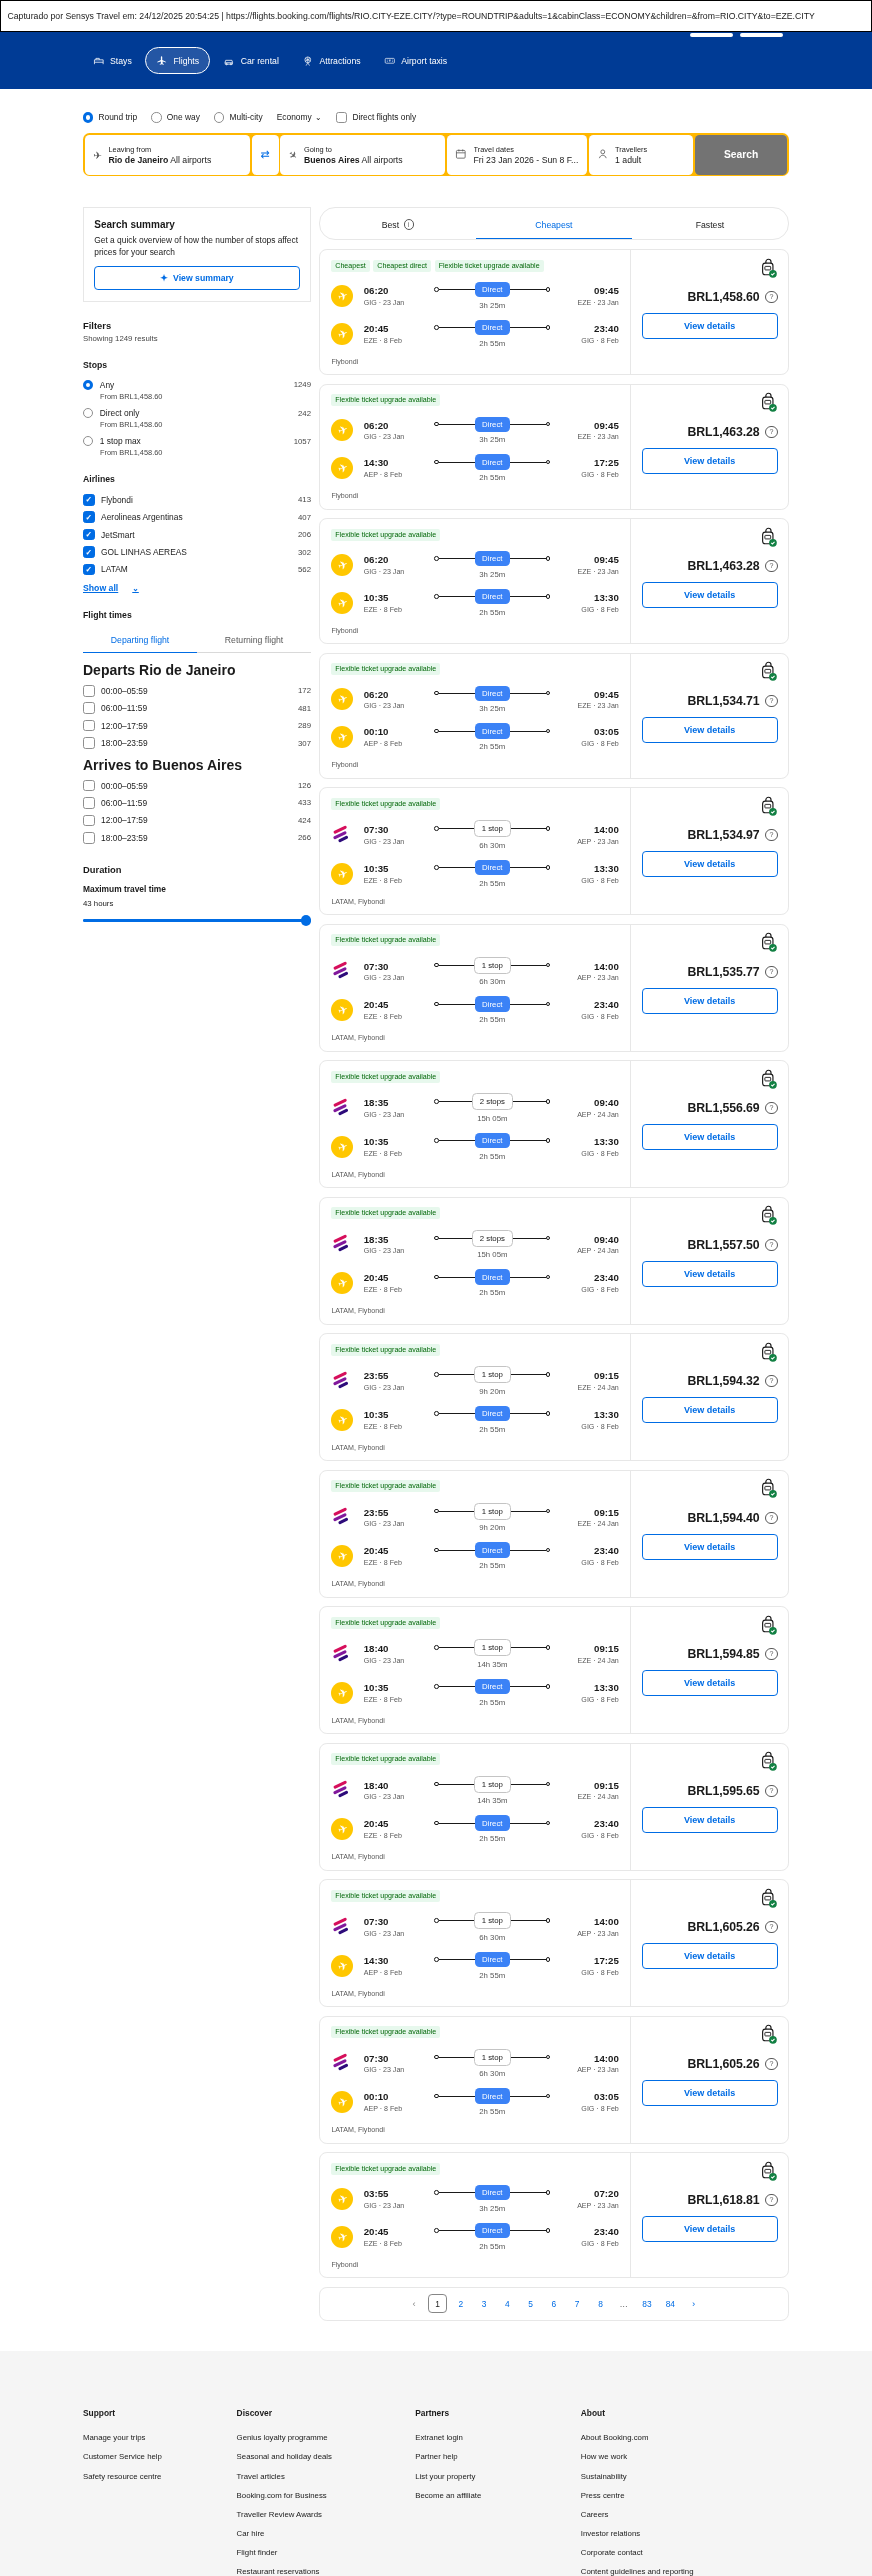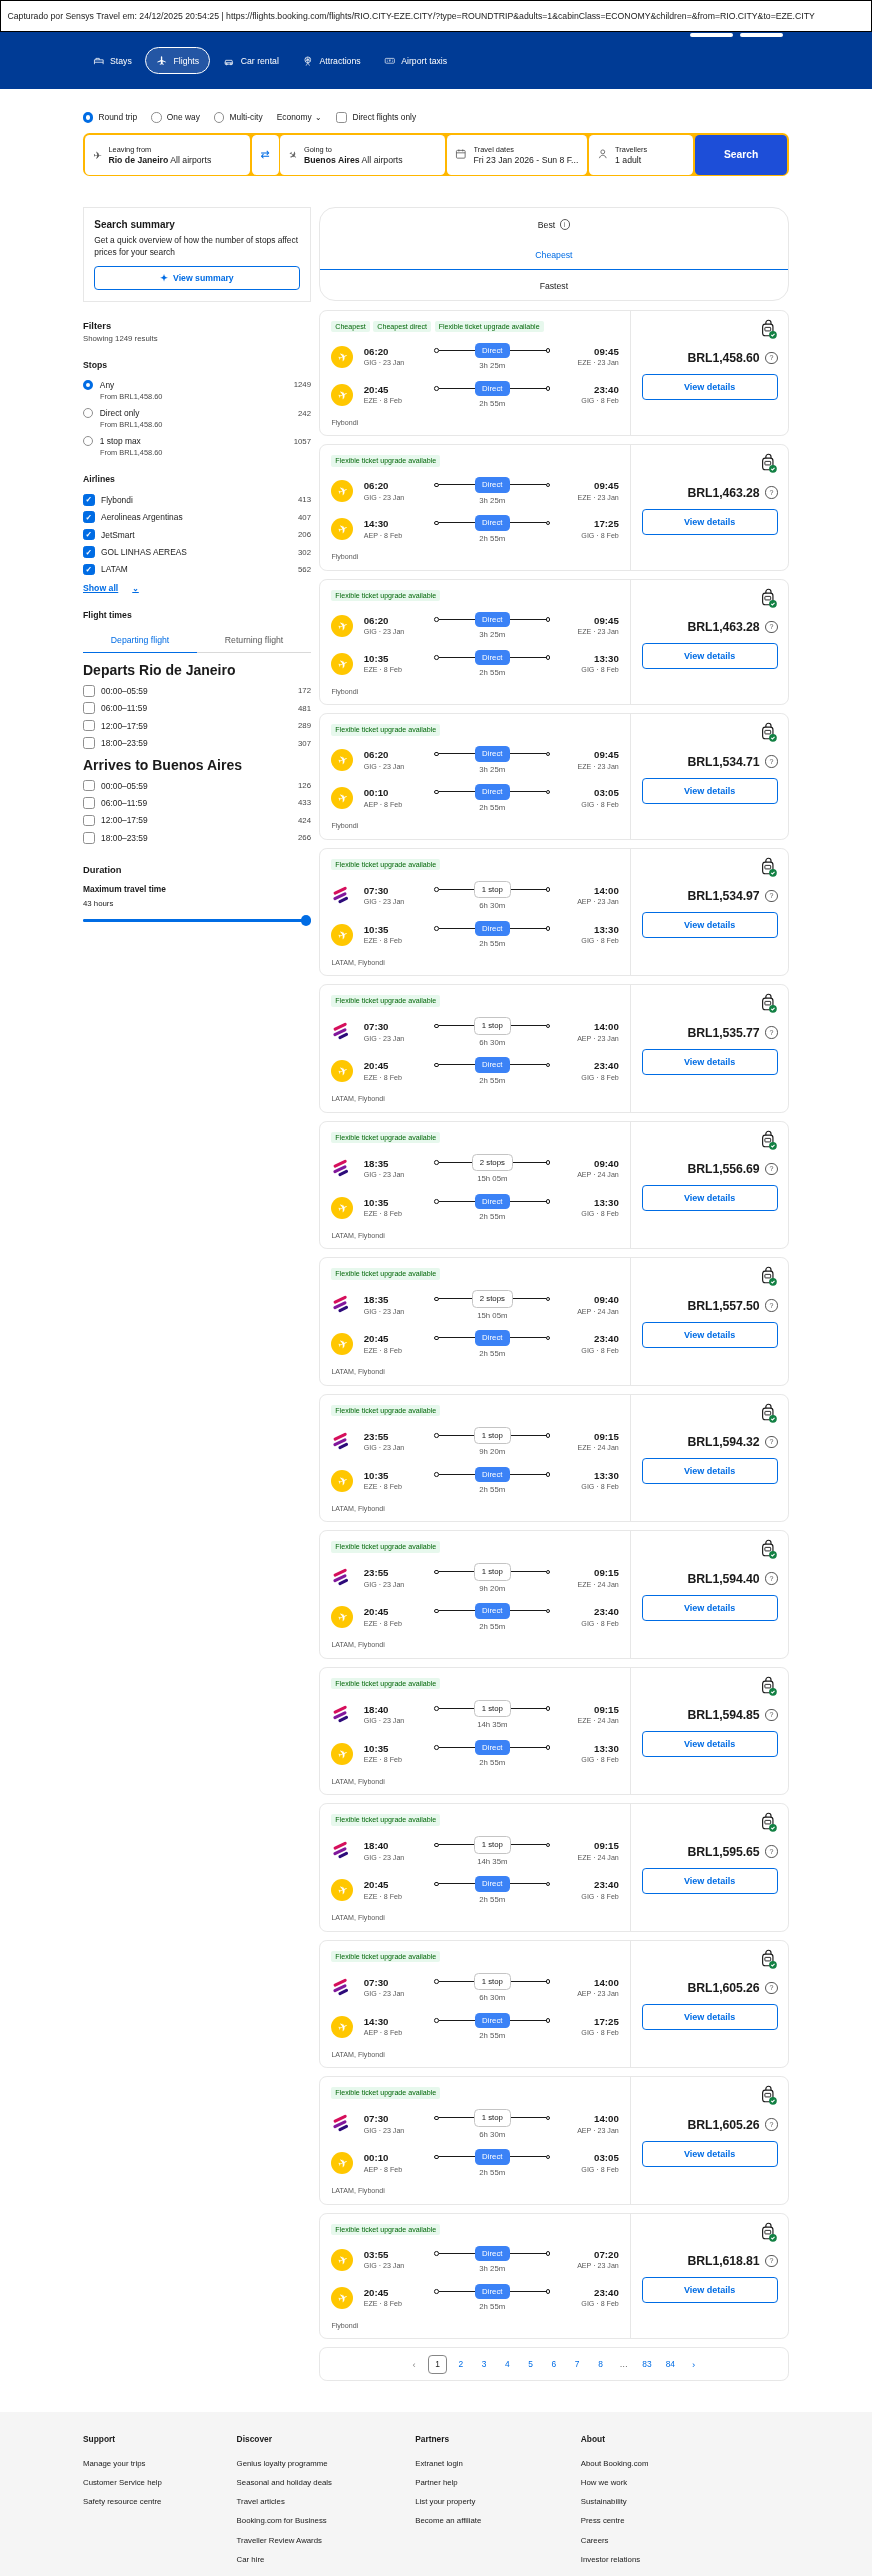--- a/index.html
+++ b/index.html
@@ -33,21 +33,21 @@
   .searchbox { display: flex; background: #ffb700; border-radius: 6.5px; padding: 1.9px; gap: 1.9px; height: 43px; }
   .sb-cell { background: #fff; border-radius: 4.5px; display: flex; align-items: center; gap: 6.5px; padding: 0 8.4px; }
   .sb-from, .sb-to { flex: 1.55; } .sb-dates { flex: 1.12; } .sb-trav { flex: 0.92; }
   .sb-swap { flex: 0 0 27px; justify-content: center; color: #006ce4; font-size: 11px; cursor: pointer; padding: 0; }
   .sb-icon { color: #595959; font-size: 10.3px; flex: 0 0 auto; }
   .sb-icon svg { width: 11.6px; height: 11.6px; }
   .sb-text { overflow: hidden; white-space: nowrap; }
   .sb-label { font-size: 7.4px; color: #1a1a1a; margin-bottom: 1.9px; }
   .sb-value { font-size: 8.7px; }
   .sb-value b { font-weight: bold; }
-  .search-btn { flex: 0 0 92px; background: #1d4ed8; color: #fff; border: none; border-radius: 4.5px;
+  .search-btn { flex: 0 0 92px; background: #737373; color: #fff; border: none; border-radius: 4.5px;
     font-family: inherit; font-size: 10.3px; font-weight: bold; cursor: pointer; }
 
   
   .main { display: flex; gap: 7.8px; padding: 13px 83px 7.8px; align-items: flex-start; }
   .sidebar { width: 228px; flex: 0 0 228px; }
   .results { flex: 1; }
 
   
   .summary-card { border: 0.6px solid #e7e7e7; border-radius: 0; padding: 10.3px; background: #fff; }
   .summary-title { font-size: 10px; font-weight: bold; margin-bottom: 3.9px; }
@@ -69,21 +69,21 @@
   .time-tab.active { color: #006ce4; border-bottom: 1.9px solid #006ce4; }
   .tgroup-title { font-size: 14px; font-weight: bold; margin: 6.5px 0 2.6px; }
   .duration-title { font-size: 9.4px; font-weight: bold; margin-top: 19.4px; }
   .max-travel { font-size: 8.4px; font-weight: bold; margin-top: 9px; }
   .hours { font-size: 7.8px; margin: 4.5px 0 7.8px; }
   .slider { position: relative; height: 10.3px; cursor: pointer; }
   .slider-track { position: absolute; top: 3.9px; left: 0; right: 0; height: 2.6px; background: #006ce4; border-radius: 1.3px; }
   .slider-knob { position: absolute; right: 0; top: 0; width: 10.3px; height: 10.3px; border-radius: 50%; background: #006ce4; }
 
   
-  .rtabs { border: 0.6px solid #e7e7e7; border-radius: 16px; display: flex; overflow: hidden; margin-bottom: 9px; background: #fff; flex-direction: column; }
+  .rtabs { border: 0.6px solid #e7e7e7; border-radius: 16px; display: flex; overflow: hidden; margin-bottom: 9px; background: #fff; }
   .rtab { flex: 1; display: flex; align-items: center; justify-content: center; gap: 4.5px; font-size: 8.7px;
     padding: 11px 0 8.4px; border-bottom: 1.9px solid transparent; cursor: pointer; }
   .rtab.active { color: #006ce4; border-bottom-color: #006ce4; }
   .info-circle { width: 10.3px; height: 10.3px; border: 0.6px solid #595959; border-radius: 50%; color: #595959;
     font-size: 6.5px; display: inline-flex; align-items: center; justify-content: center; }
 
   .fcard { border: 0.6px solid #e7e7e7; border-radius: 7.8px; background: #fff; display: flex; margin-bottom: 8.4px; }
   .fcard-left { flex: 1; padding: 9.7px 11.6px 8.4px; }
   .fcard-right { flex: 0 0 136px; border-left: 0.6px solid #e7e7e7; padding: 7.8px 10.3px 10.3px;
     display: flex; flex-direction: column; align-items: flex-end; }
@@ -124,21 +124,21 @@
   .page.arrow-next { color: #006ce4; font-size: 9.7px; }
 
   
   .footer { background: #f5f5f5; padding: 22px 83px 13px; }
   .footer-cols { display: flex; }
   .footer-col { width: 129px; margin-right: 24.6px; }
   .footer-col:nth-child(2) { width: 154px; }
   .footer-col:nth-child(3) { width: 141px; }
   .footer-col:nth-child(4) { width: 118px; }
   .footer-col:nth-child(5) { width: 136px; margin-right: 0; }
-  .footer-col h4 { font-size: 8.4px; font-weight: bold; margin-bottom: 10.3px; }
+  .footer-col h4 { font-size: 8.4px; font-weight: bold; margin-bottom: 10.3px; margin-top: 35px; }
   .footer-link { font-size: 7.8px; line-height: 1.3; padding: 4.5px 0; cursor: pointer; }
   .flag { margin-top: 19.4px; width: 17px; height: 17px; border-radius: 50%; overflow: hidden; display: inline-block; cursor: pointer; }
   .flag svg { display: block; }
 </style>
 </head>
 <body>
 
 <div class="capture-bar">
   <span>Capturado por Sensys Travel em: 24/12/2025 20:54:25  |  https://flights.booking.com/flights/RIO.CITY-EZE.CITY/?type=ROUNDTRIP&amp;adults=1&amp;cabinClass=ECONOMY&amp;children=&amp;from=RIO.CITY&amp;to=EZE.CITY</span>
 </div>

